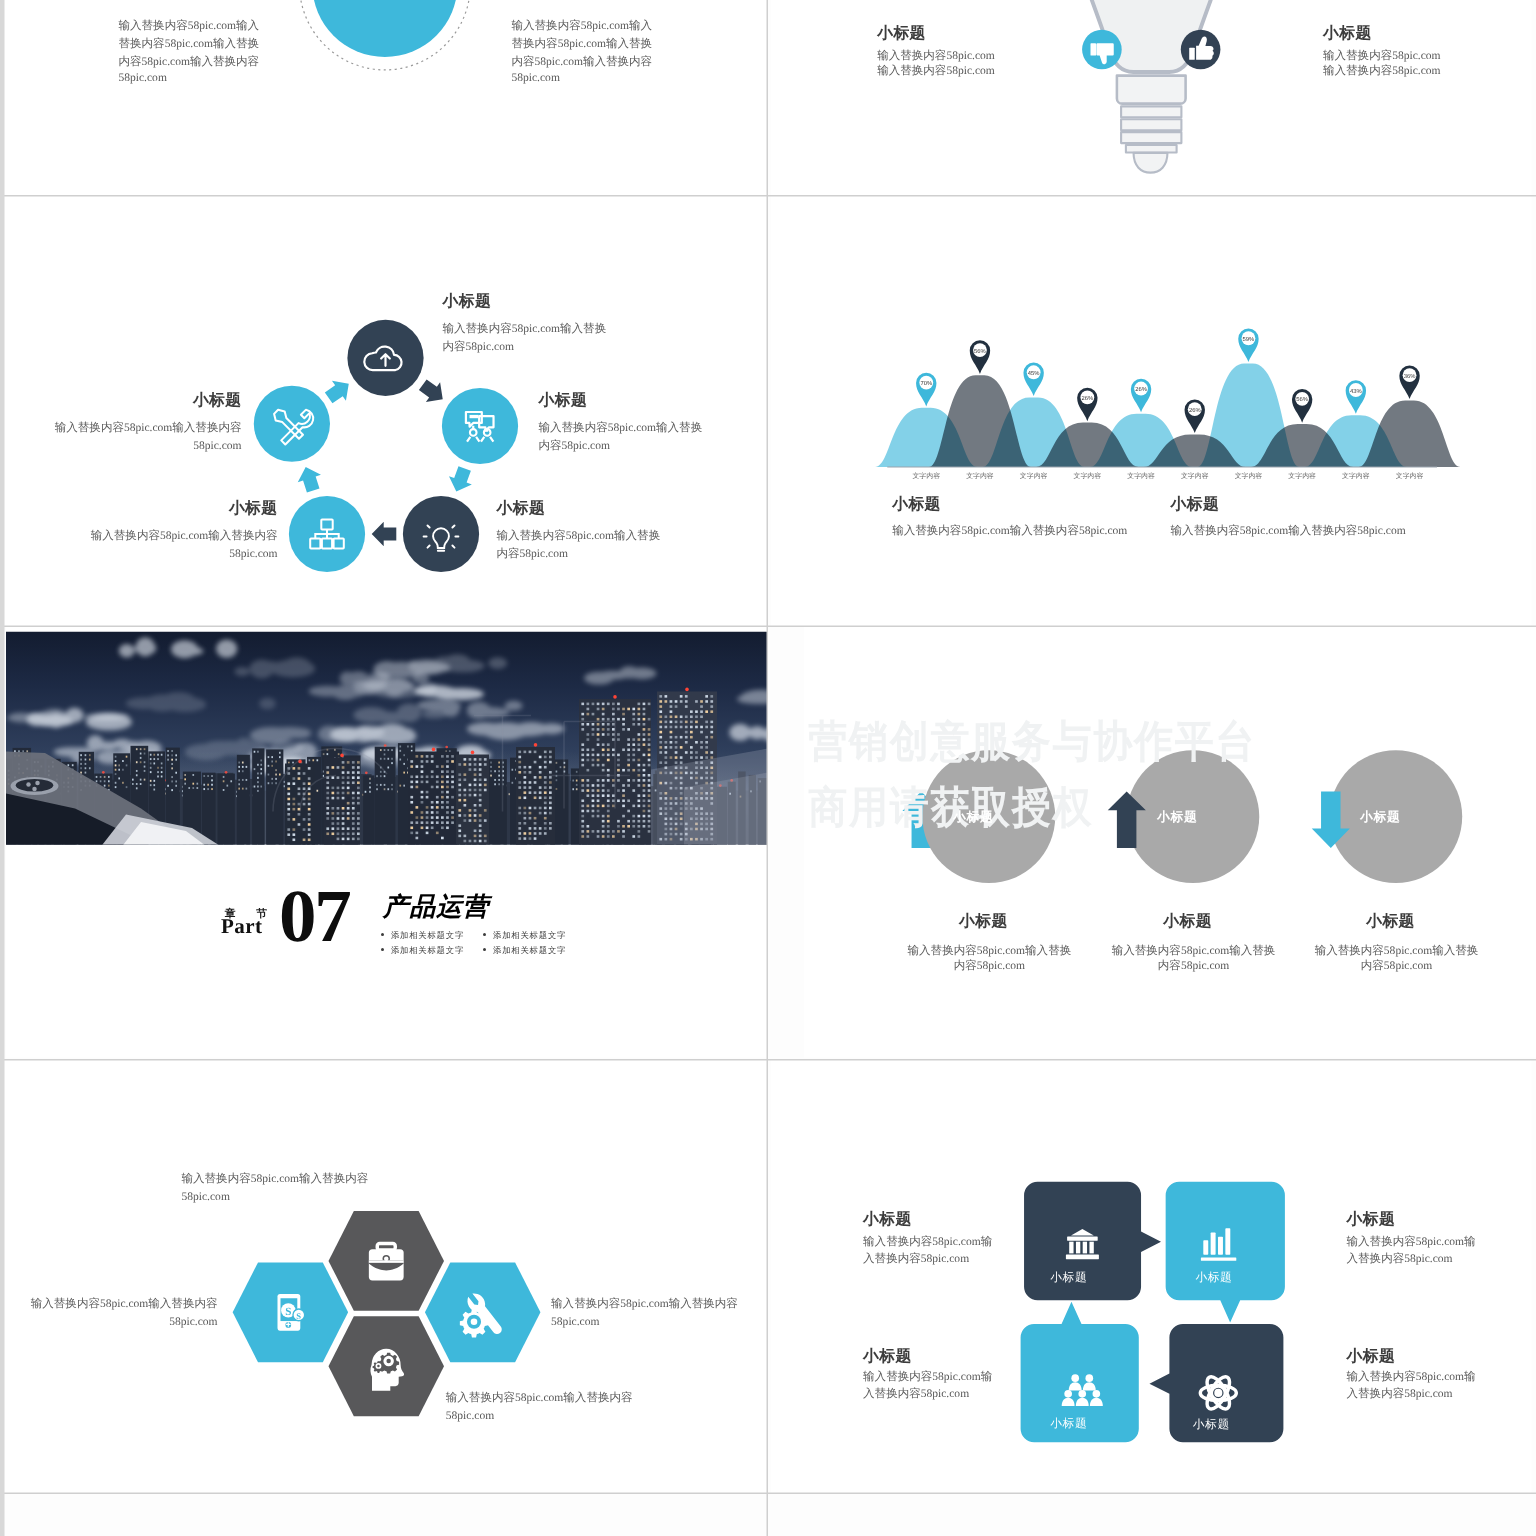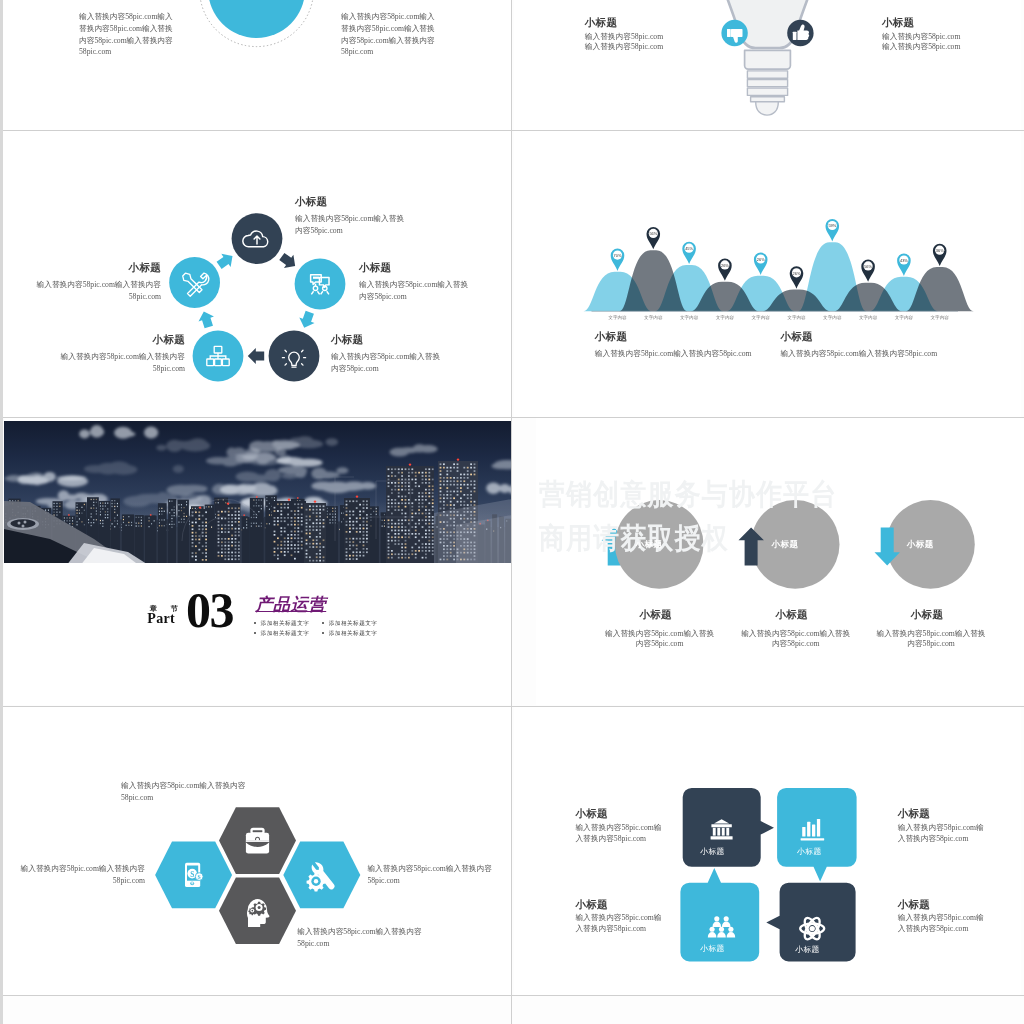--- a/index.html
+++ b/index.html
@@ -2478,22 +2478,22 @@
           <path d="M196 120 a24 24 0 0 1 24 -24"></path>
           <path d="M312 56 h38 M331 56 v64"></path>
           <path d="M372 60 h34 v58 M372 60 v58"></path>
           <path d="M362 96 h54"></path>
         </g>
       </g>
     </svg>
 
     <div style="position:absolute;left:145.8px;top:185.5px;font-size:7.2px;letter-spacing:6px;color:#1b1b1b;font-weight:bold;">章 节</div>
     <div style="position:absolute;left:143.3px;top:192.5px;font-size:14px;font-weight:bold;color:#111;letter-spacing:.3px;">Part</div>
-    <div style="position:absolute;left:182px;top:169px;font-size:50px;font-weight:bold;color:#0d0d0d;letter-spacing:-1.5px;line-height:46px;">03</div>
-    <div style="position:absolute;left:251.4px;top:175.2px;font-size:17px;font-weight:bold;color:#701a75;letter-spacing:0.7px;font-style:italic;text-decoration:underline;">产品运营</div>
+    <div style="position:absolute;left:182px;top:169px;font-size:50px;font-weight:bold;color:#0d0d0d;letter-spacing:-1.5px;line-height:46px;">07</div>
+    <div style="position:absolute;left:251.4px;top:175.2px;font-size:17px;font-weight:bold;color:#000000;letter-spacing:0.7px;font-style:italic;">产品运营</div>
     <div class="sbul" style="left:249.6px;top:202.2px;"><span class="dot"></span><span>添加相关标题文字</span></div>
     <div class="sbul" style="left:317.7px;top:202.2px;"><span class="dot"></span><span>添加相关标题文字</span></div>
     <div class="sbul" style="left:249.6px;top:212px;"><span class="dot"></span><span>添加相关标题文字</span></div>
     <div class="sbul" style="left:317.7px;top:212px;"><span class="dot"></span><span>添加相关标题文字</span></div>
   </div>
 
   <div class="slide" style="left:536px;top:418px;width:507px;height:287px;">
     <div class="watermark" style="left:3px;top:57px;font-size:29px;letter-spacing:1.5px;transform:scaleX(0.89);transform-origin:left top;">营销创意服务与协作平台</div>
     <div class="watermark" style="left:3px;top:101px;font-size:29px;letter-spacing:1.5px;transform:scaleX(0.89);transform-origin:left top;">商用请获取授权</div>
 

